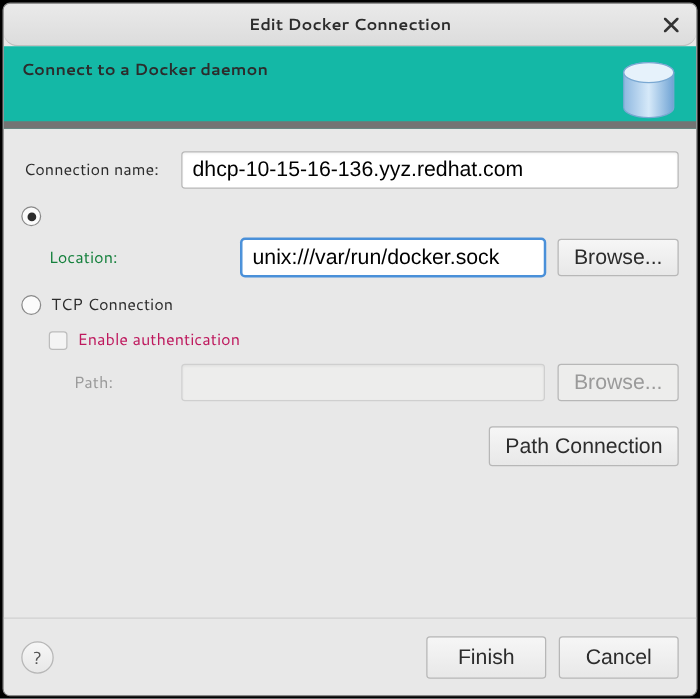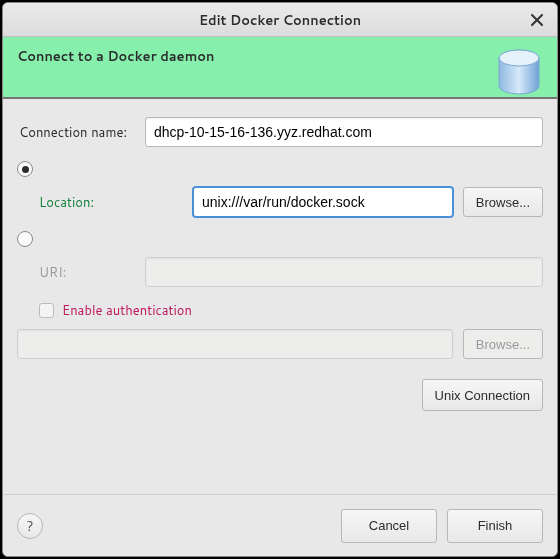--- a/index.html
+++ b/index.html
@@ -6,45 +6,45 @@
   html, body { margin:0; padding:0; font-family: "Cantarell", "Segoe UI", Arial, sans-serif; font-size:13px; color:#2c2c2c; }
   .window {
     width:560px; height:559px; background:#000; padding:2px;
   }
   .chrome {
     width:100%; height:100%; background:#e8e8e8; display:flex; flex-direction:column;
     border:1px solid #888; border-radius:6px; overflow:hidden;
   }
   .titlebar {
     height:34px; display:flex; align-items:center; justify-content:center; position:relative;
-    background:linear-gradient(#eaeaea,#dcdcdc); border-bottom:1px solid #bfbfbf;
+    background:linear-gradient(#eaeaea,#dcdcdc); border-bottom:1px solid #bfbfbf;border-radius:11px;
   }
   .titlebar .title { font-weight:bold; }
   .titlebar .close { position:absolute; right:10px; top:7px; width:20px; height:20px; display:flex; align-items:center; justify-content:center;
     font-size:15px; color:#333; cursor:pointer; border-radius:3px; }
   .header {
-    background:#86efac; border-bottom:2px solid #737373; padding:10px 14px 32px 14px; position:relative;
+    background:#14b8a6; border-bottom:6px solid #737373; padding:10px 14px 32px 14px; position:relative;
   }
   .header .htext { font-weight:bold; font-size:13px; }
   .header .cyl { position:absolute; right:16px; top:12px; }
   .body { padding:18px 14px 10px 14px; flex:1; display:flex; flex-direction:column; }
   .row { display:flex; align-items:center; margin-bottom:14px; }
   .lbl { width:128px; padding-left:2px; }
   .lbl.sub { padding-left:22px; color:#15803d; }
   .lbl.disabled { color:#9a9a9a; }
   .lbl.sub2 { padding-left:42px; }
   input[type=text] {
-    height:30px; border:1px solid #b7b7b7; border-radius:3px; padding:0 8px; font-size:14px; background:#fff;
+    height:30px; border:1px solid #b7b7b7; border-radius:3px; padding:0 8px; font-size:17px; background:#fff;
     box-shadow: inset 0 1px 2px rgba(0,0,0,0.06);
   }
   input[type=text].focused { border-color:#4a90d9; box-shadow:0 0 0 1px #4a90d9; }
   input[type=text][disabled] { background:#ededec; color:#999; border-color:#cfcfcf; }
   .btn {
     height:30px; border:1px solid #b7b7b7; border-radius:3px; padding:0 12px; background:linear-gradient(#f6f6f6,#e8e8e8);
-    font-size:13px; cursor:pointer; color:#2c2c2c;
+    font-size:17px; cursor:pointer; color:#2c2c2c;
   }
   .btn[disabled]{ color:#9a9a9a; cursor:default; background:#ededec; }
   .btn.big { height:34px; min-width:94px; }
   .radio-row { display:flex; align-items:center; margin-bottom:10px; }
   .radio { width:16px; height:16px; border:1px solid #8a8a8a; border-radius:50%; margin-right:8px; background:#fbfbfb; display:flex; align-items:center; justify-content:center;}
   .radio.checked::after { content:""; width:7px; height:7px; border-radius:50%; background:#2c2c2c; display:block;}
   .chk { width:15px; height:15px; border:1px solid #bcbcbc; border-radius:3px; margin-right:8px; background:#f4f4f4;}
   .spacer { flex:1; }
   .testline { display:flex; justify-content:flex-end; margin-top:6px; }
   .footer {
@@ -98,45 +98,43 @@
       </div>
 
       <div class="row">
         <div class="lbl sub">Location:</div>
         <input type="text" class="focused" style="flex: 1 1 0%; margin-left: 48px;" value="unix:///var/run/docker.sock">
         <button class="btn" style="margin-left:10px">Browse...</button>
       </div>
 
       <div class="radio-row">
         <div class="radio"></div>
+        <span>TCP Connection</span>
       </div>
 
-      <div class="row">
-        <div class="lbl sub disabled">URI:</div>
-        <input type="text" disabled="" style="flex: 1 1 0%;" value="">
-      </div>
 
       <div class="radio-row" style="padding-left:22px; margin-bottom:10px;">
         <div class="chk"></div>
         <span class="disabled" style="color:#be185d">Enable authentication</span>
       </div>
 
       <div class="row">
+        <div class="lbl sub2 disabled">Path:</div>
         <input type="text" disabled="" style="flex: 1 1 0%;" value="">
         <button class="btn" disabled="" style="margin-left:10px">Browse...</button>
       </div>
 
       <div class="testline">
-        <button class="btn" style="height:32px">Unix Connection</button>
+        <button class="btn" style="height:32px">Path Connection</button>
       </div>
 
       <div class="spacer"></div>
     </div>
 
     <div class="footer">
       <div class="helpcircle">?</div>
       <div class="spacer"></div>
+      <button class="btn big">Finish</button>
       <button class="btn big">Cancel</button>
-      <button class="btn big">Finish</button>
     </div>
 
   </div>
 </div>
 
 </body></html>

